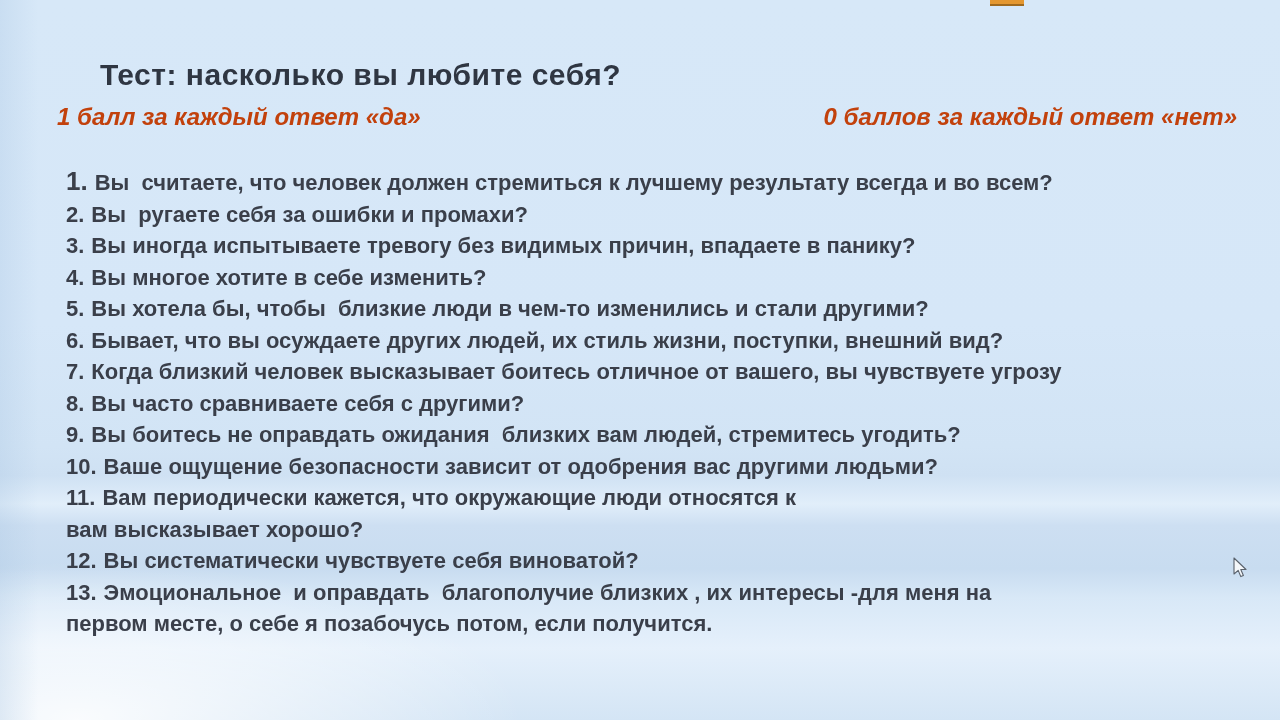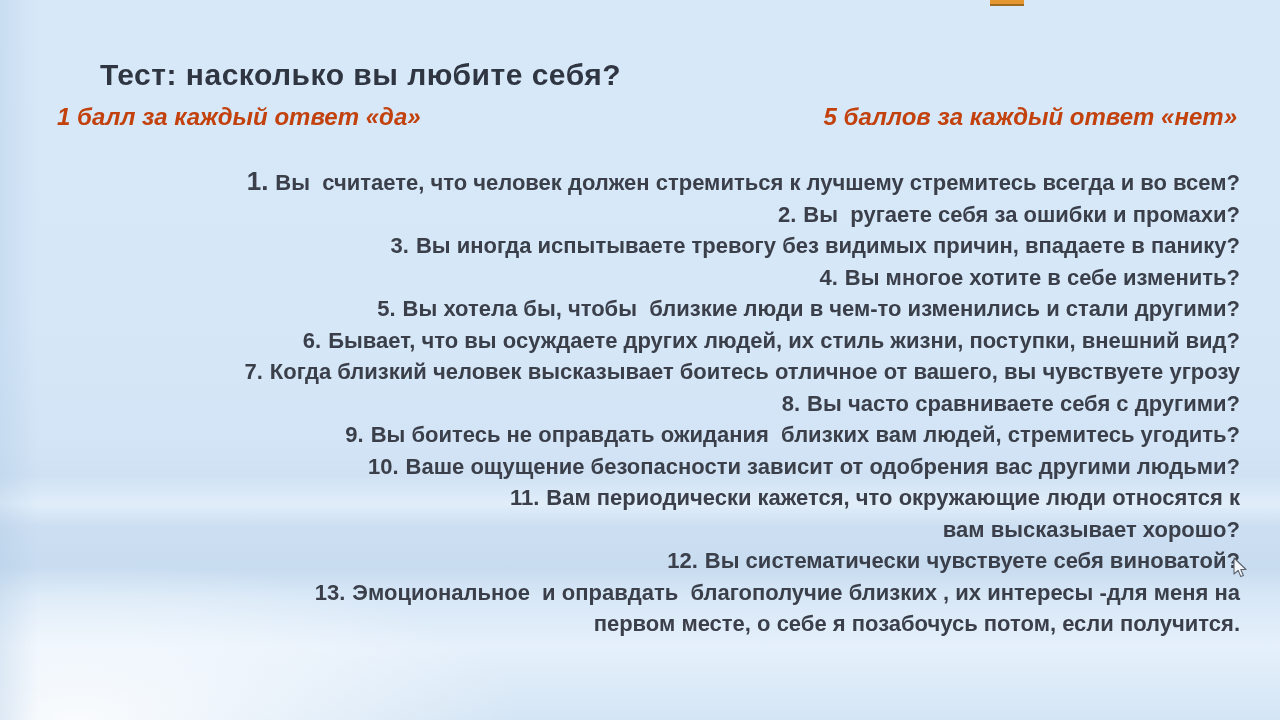--- a/index.html
+++ b/index.html
@@ -17,21 +17,21 @@
         #d6e7f8 45%,
         #d2e4f5 62%,
         #cfe1f3 66%,
         #e1eefa 70%,
         #cddff2 73%,
         #c8dcf0 79%,
         #d8e8f7 83%,
         #e5f0fb 90%,
         #d4e5f5 100%);
   }
-  .slide { position: absolute; inset: 0; text-align: right; }
+  .slide { position: absolute; inset: 0; }
   .accent-bar {
     position: absolute;
     left: 990px; top: 0;
     width: 34px; height: 4px;
     background: #e49730;
     border-bottom: 2px solid #a06a1e;
   }
   .title {
     position: absolute;
     left: 100px; top: 58px;
@@ -71,25 +71,25 @@
 <body>
 
 <div class="slide">
 
   <div class="accent-bar"></div>
 
   <div class="title">Тест: насколько вы любите себя?</div>
 
   <div class="scoring">
     <span>1 балл за каждый ответ «да»</span>
-    <span>5 баллов за каждый ответ «нет»</span>
+    <span>0 баллов за каждый ответ «нет»</span>
   </div>
 
   <div class="questions">
-    <div class="q first"><span class="qnum">1.</span><span class="qtext">Вы  считаете, что человек должен стремиться к лучшему стремитесь всегда и во всем?</span></div>
+    <div class="q first"><span class="qnum">1.</span><span class="qtext">Вы  считаете, что человек должен стремиться к лучшему результату всегда и во всем?</span></div>
     <div class="q"><span class="qnum">2.</span><span class="qtext">Вы  ругаете себя за ошибки и промахи?</span></div>
     <div class="q"><span class="qnum">3.</span><span class="qtext">Вы иногда испытываете тревогу без видимых причин, впадаете в панику?</span></div>
     <div class="q"><span class="qnum">4.</span><span class="qtext">Вы многое хотите в себе изменить?</span></div>
     <div class="q"><span class="qnum">5.</span><span class="qtext">Вы хотела бы, чтобы  близкие люди в чем-то изменились и стали другими?</span></div>
     <div class="q"><span class="qnum">6.</span><span class="qtext">Бывает, что вы осуждаете других людей, их стиль жизни, поступки, внешний вид?</span></div>
     <div class="q"><span class="qnum">7.</span><span class="qtext">Когда близкий человек высказывает боитесь отличное от вашего, вы чувствуете угрозу</span></div>
     <div class="q"><span class="qnum">8.</span><span class="qtext">Вы часто сравниваете себя с другими?</span></div>
     <div class="q"><span class="qnum">9.</span><span class="qtext">Вы боитесь не оправдать ожидания  близких вам людей, стремитесь угодить?</span></div>
     <div class="q"><span class="qnum">10.</span><span class="qtext">Ваше ощущение безопасности зависит от одобрения вас другими людьми?</span></div>
     <div class="q"><span class="qnum">11.</span><span class="qtext">Вам периодически кажется, что окружающие люди относятся к</span></div>

